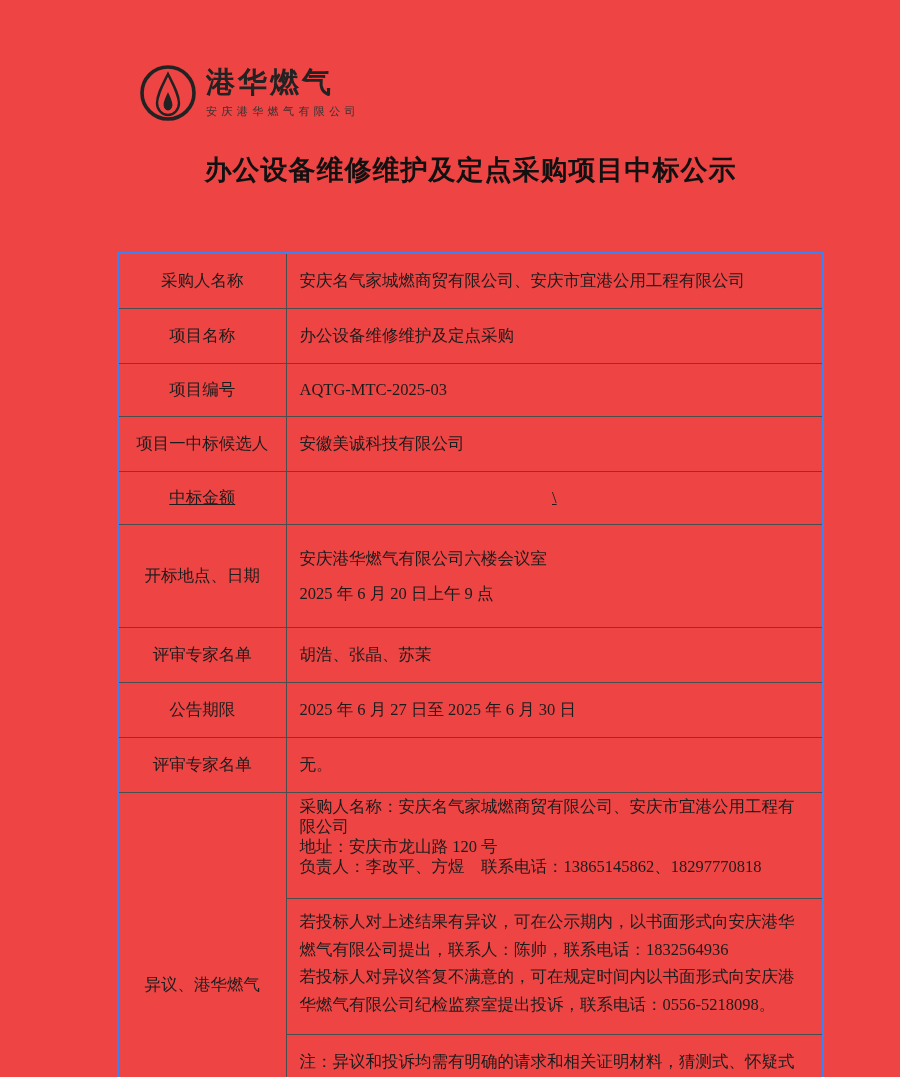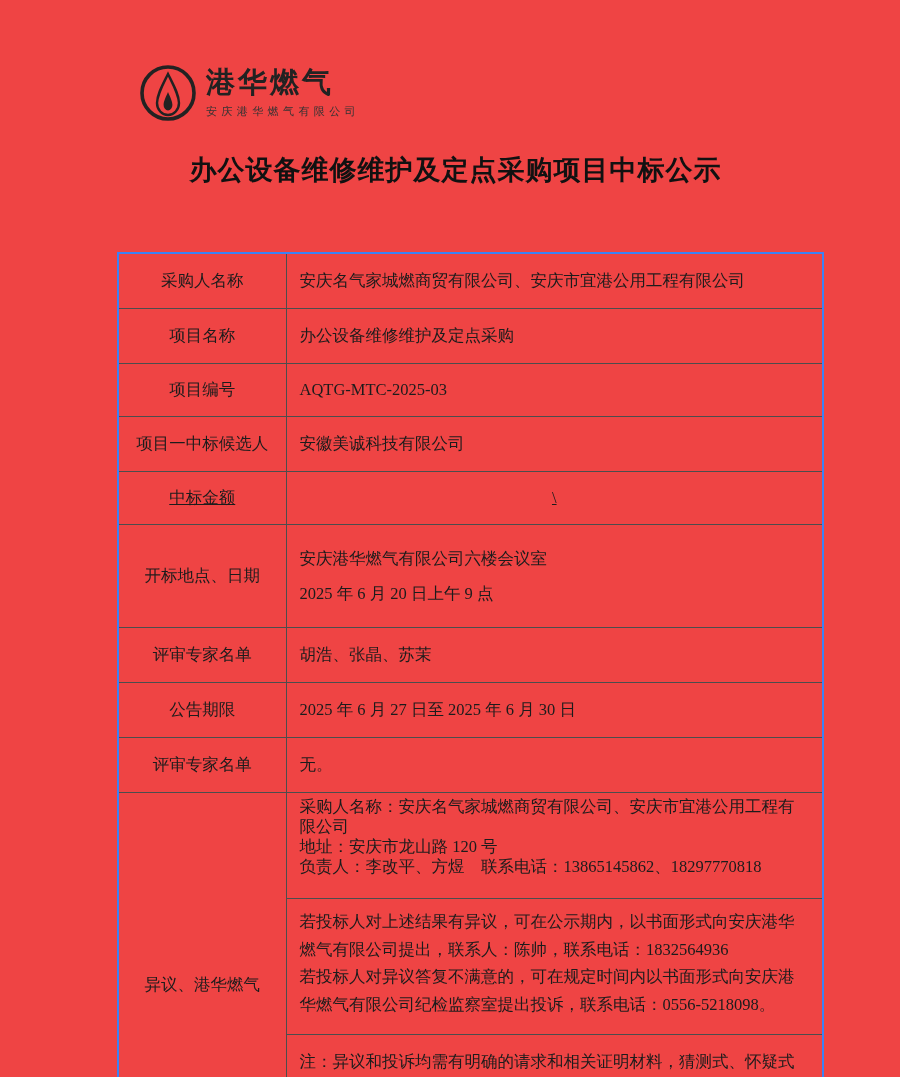--- a/index.html
+++ b/index.html
@@ -39,21 +39,21 @@
     font-family: "Liberation Sans", "DejaVu Sans", sans-serif;
     font-size: 11px;
     letter-spacing: 4.4px;
     color: #333;
     margin-top: 5px;
   }
   
   .doc-title {
     position: absolute;
     top: 152px;
-    left: 102px;
+    left: 117px;
     width: 707px;
     margin: 0;
     text-align: center;
     font-size: 27px;
     font-weight: bold;
     letter-spacing: 1px;
     color: #111;
   }
   
   .info-table {

